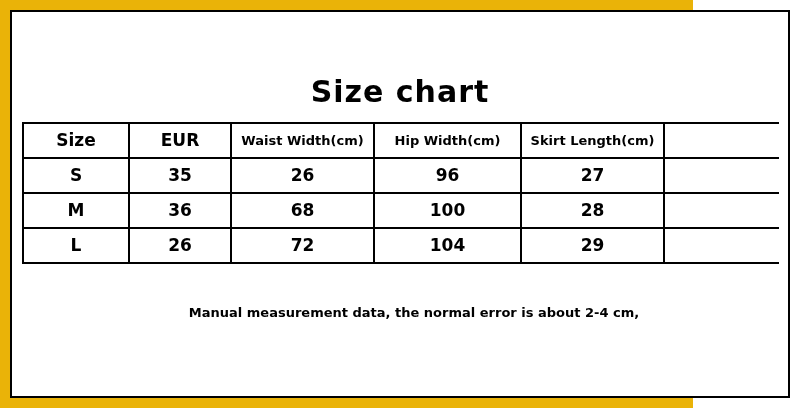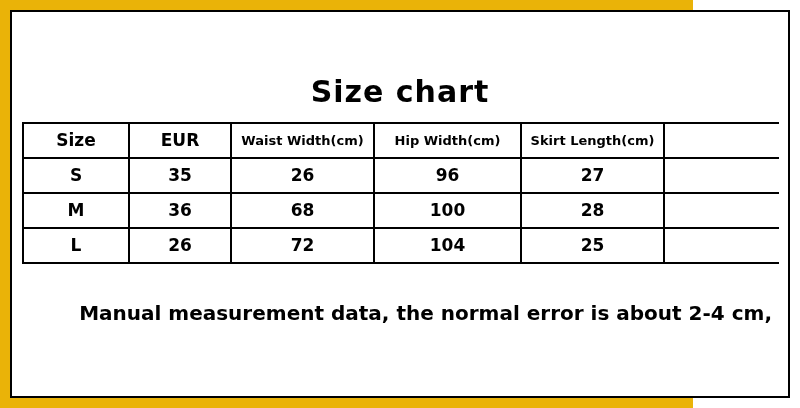--- a/index.html
+++ b/index.html
@@ -74,25 +74,25 @@
   }
   table.size-table thead th.blank,
   table.size-table td.blank {
     border-right: none;
   }
   table.size-table tbody td {
     font-size: 17px;
   }
   .note {
     position: absolute;
-    left: 4px;
+    left: 24px;
     top: 288px;
     width: 756px;
-    text-align: right;
-    font-size: 20px;
+    text-align: center;
+    font-size: 13px;
     font-weight: bold;
     color: #000000;
     line-height: 26px;
     font-family: "DejaVu Sans", sans-serif;
   }
   .note .line {
     display: block;
   }
 </style>
 </head>
@@ -137,21 +137,21 @@
           <td>68</td>
           <td>100</td>
           <td>28</td>
           <td class="blank"></td>
         </tr>
         <tr>
           <td>L</td>
           <td>26</td>
           <td>72</td>
           <td>104</td>
-          <td>25</td>
+          <td>29</td>
           <td class="blank"></td>
         </tr>
       </tbody>
     </table>
 
     <div class="note">
       <span class="line">Manual measurement data, the normal error is about 2-4 cm,</span>
     </div>
 
   </div>

